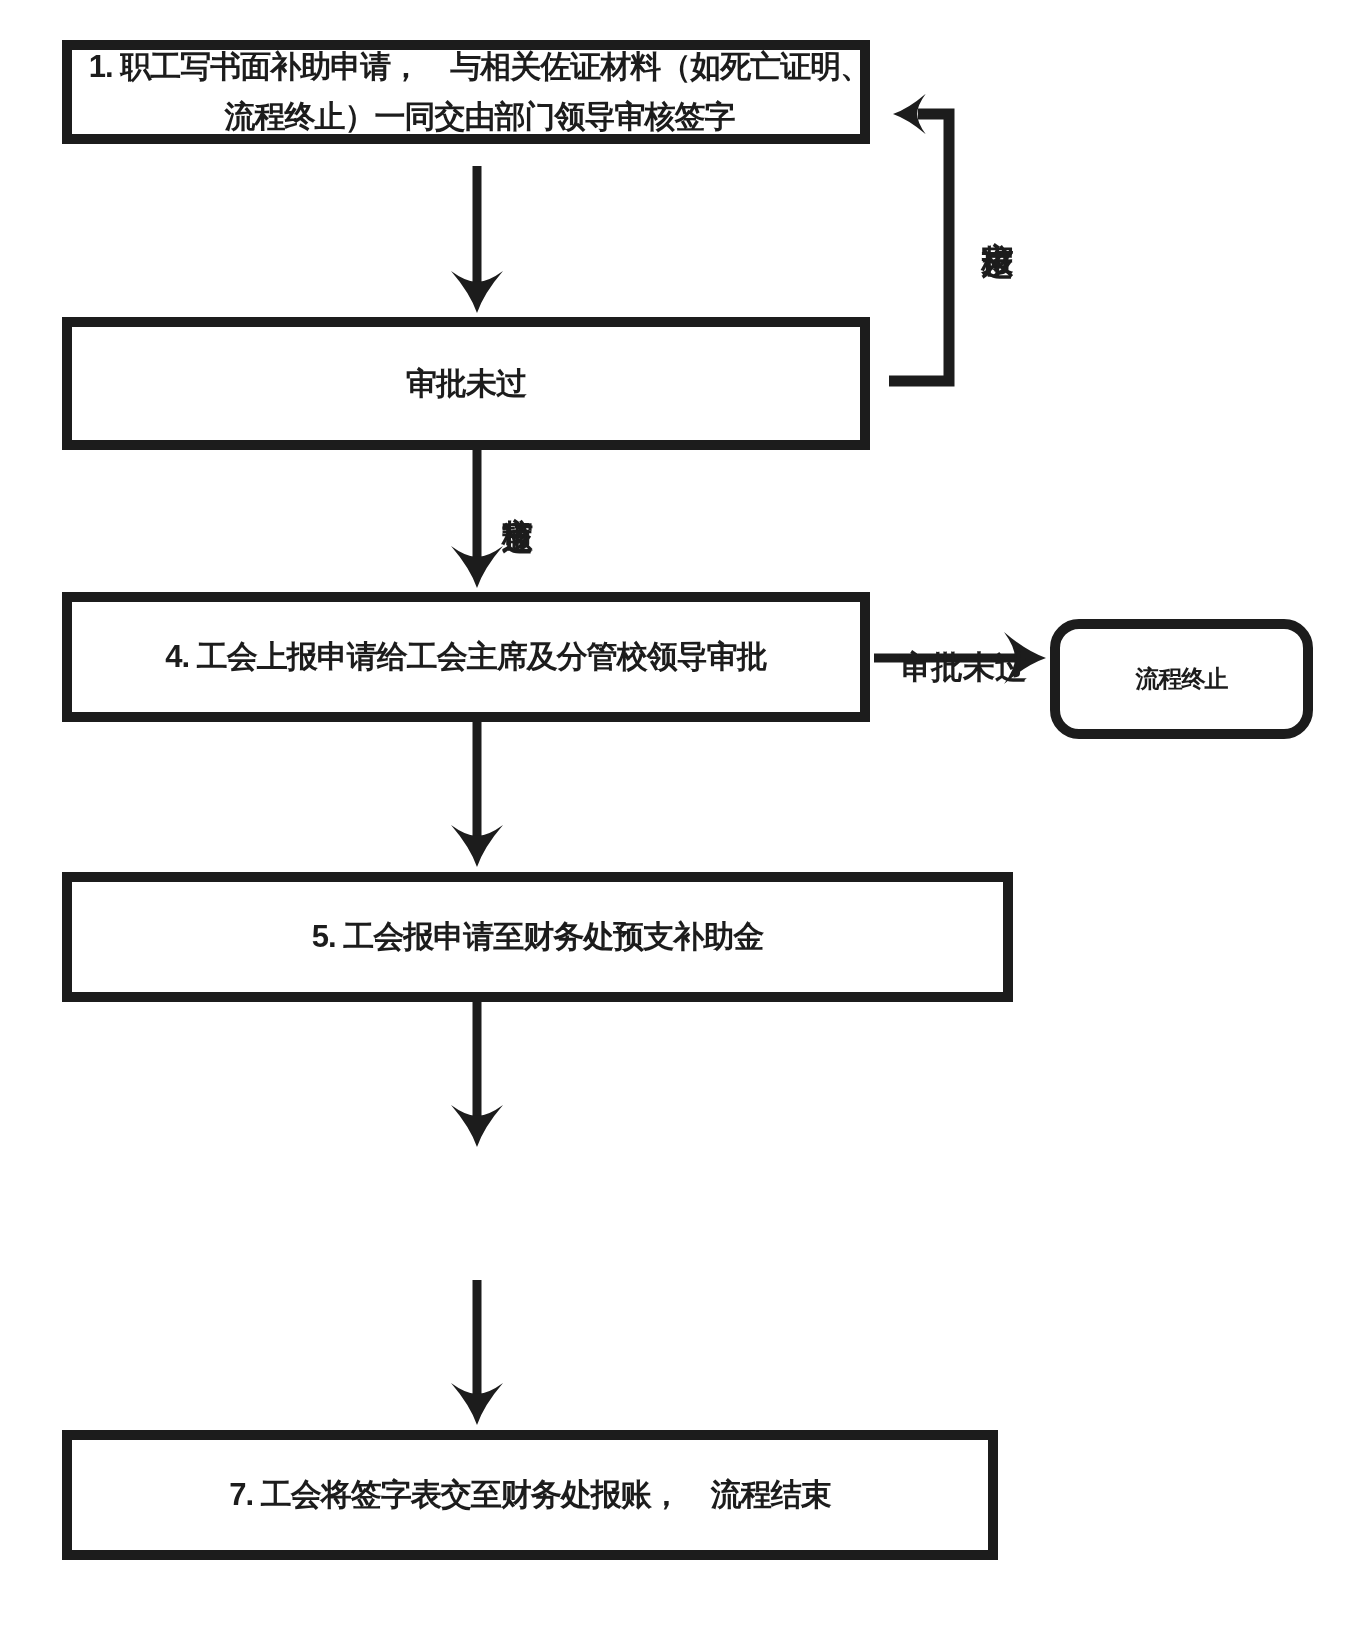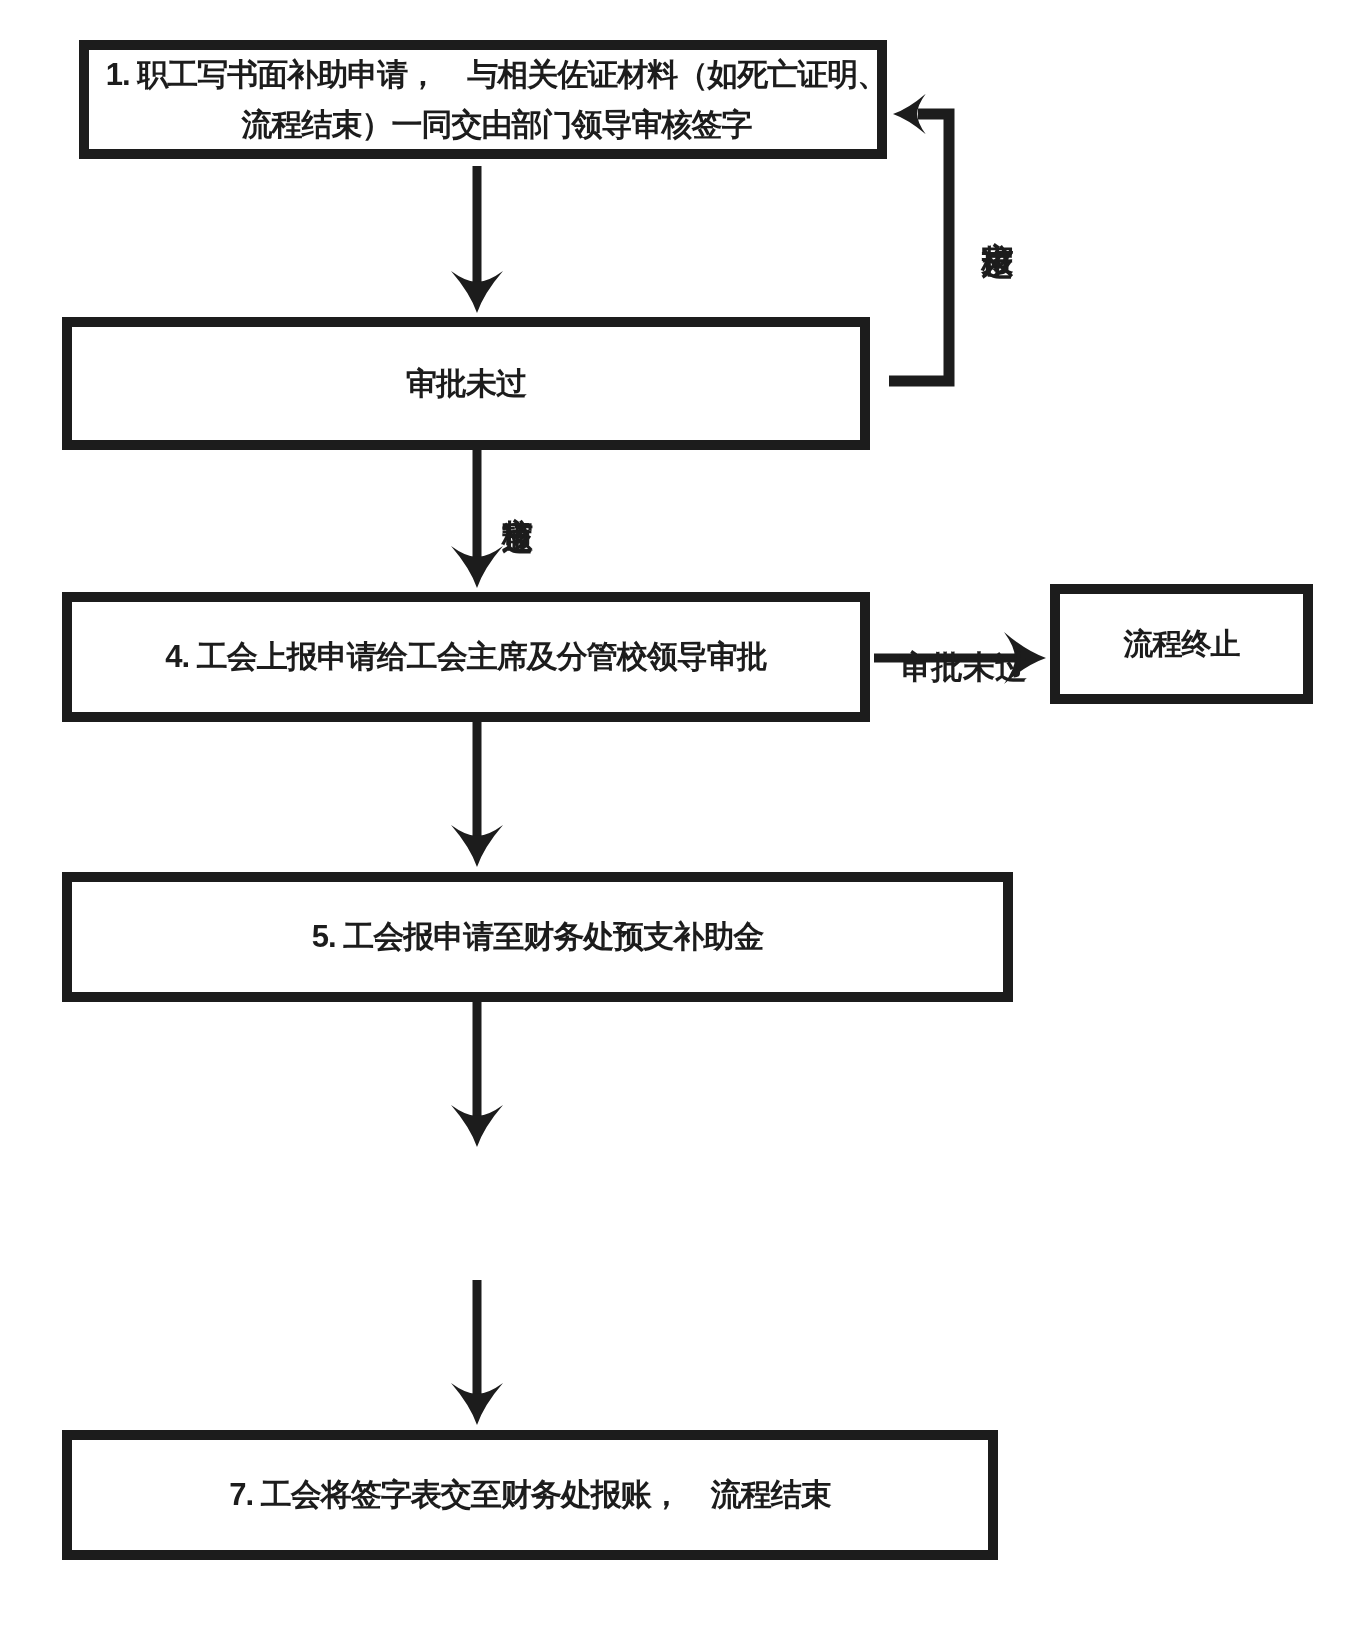--- a/index.html
+++ b/index.html
@@ -41,27 +41,27 @@
     color:#1c1c1c;
     white-space:nowrap;
     margin-top:44px;
   }
   .flow-label.vertical{
     writing-mode:vertical-rl;
     text-orientation:upright;
     letter-spacing:2px;
   }
   
-  #box-step1{left:79px;top:40px;width:808px;height:119px;padding-left:27px;}
+  #box-step1{left:62px;top:40px;width:808px;height:104px;padding-left:27px;}
   #box-step2{left:62px;top:317px;width:808px;height:133px;}
   #box-step4{left:62px;top:592px;width:808px;height:130px;}
   #box-step5{left:62px;top:872px;width:951px;height:130px;}
   #box-step6{left:62px;top:1150px;width:808px;height:130px;}
   #box-step7{left:62px;top:1430px;width:936px;height:130px;}
-  #box-terminate{left:1050px;top:584px;width:263px;height:120px;font-size:30px;}
+  #box-terminate{left:1050px;top:619px;width:263px;height:120px;font-size:24px;border-radius:29px;}
   #label-review-fail{left:976px;top:172px;height:145px;}
   #label-review-pass{left:496px;top:448px;height:140px;font-size:31px;}
   #label-approve-fail{left:890px;top:602px;width:146px;text-align:center;}
 </style>
 </head>
 <body>
 
 <div class="canvas">
 
   <svg class="connectors" viewBox="0 0 1363 1636" xmlns="http://www.w3.org/2000/svg">
@@ -101,21 +101,21 @@
     </g>
 
     <g>
       <path d="M918 114 H949 V381 H889" stroke="#1c1c1c" stroke-width="11" fill="none"></path>
       <use href="#ah" transform="translate(893,114) rotate(90) scale(0.78)"></use>
     </g>
   </svg>
 
   <div class="node" id="box-step1">
     <div class="line">1. 职工写书面补助申请，　与相关佐证材料（如死亡证明、</div>
-    <div class="line">流程结束）一同交由部门领导审核签字</div>
+    <div class="line">流程终止）一同交由部门领导审核签字</div>
   </div>
 
   <div class="node" id="box-step2">
     <div class="line">审批未过</div>
   </div>
 
   <div class="node" id="box-step4">
     <div class="line">4. 工会上报申请给工会主席及分管校领导审批</div>
   </div>
 

